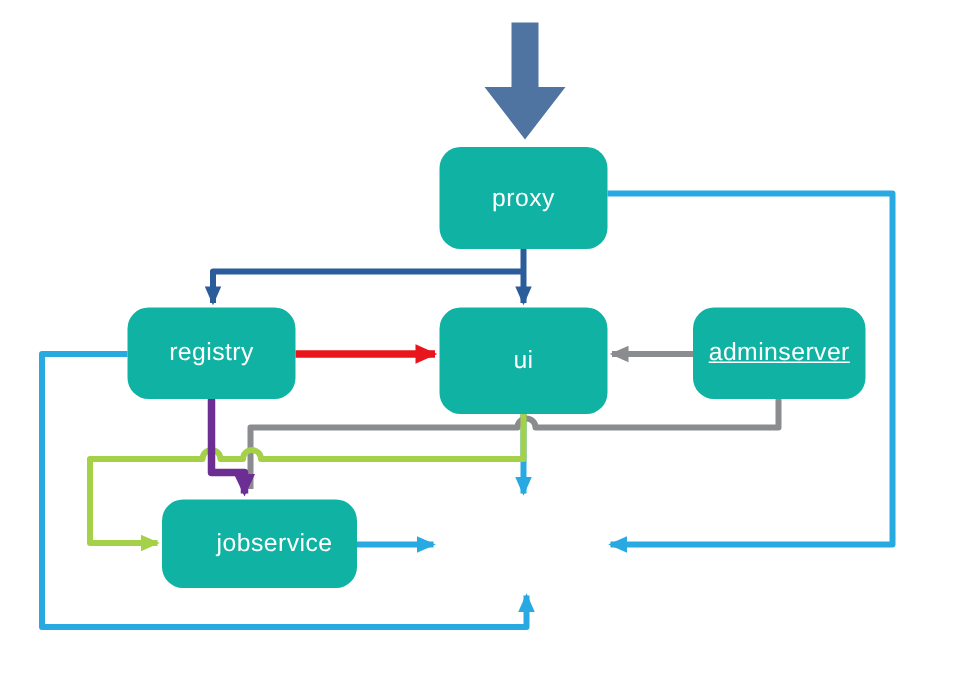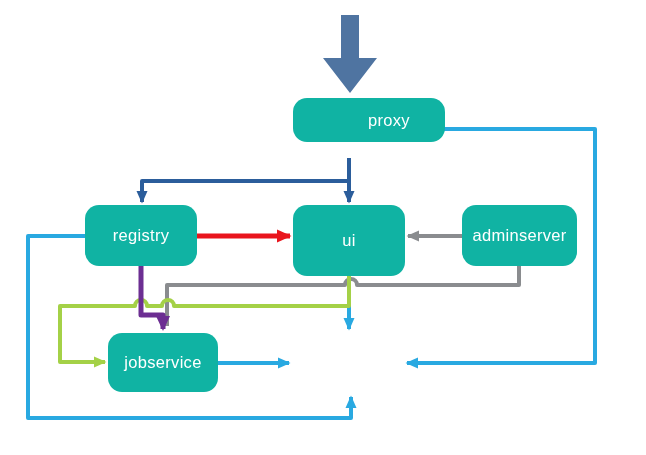--- a/index.html
+++ b/index.html
@@ -6,25 +6,25 @@
   .stage{
     position:relative;width:646px;height:455px;background:#ffffff;
     font-family:"Liberation Sans",sans-serif;overflow:hidden;
   }
   .stage svg{position:absolute;left:0;top:0;z-index:1;}
   .node{
     position:absolute;z-index:2;background:#10b3a3;border-radius:14px;
     display:flex;align-items:center;justify-content:center;
     color:#ffffff;font-size:16.5px;font-weight:500;letter-spacing:.3px;
   }
-  .node-proxy      {left:293px;top:98px; width:112px;height:44px;padding-left:40px;}
+  .node-proxy      {left:293px;top:98px; width:112px;height:68px;}
   .node-registry   {left:85px; top:205px;width:112px;height:61px;}
   .node-ui         {left:293px;top:205px;width:112px;height:71px;}
-  .node-adminserver{left:462px;top:205px;width:115px;height:61px;}
-  .node-jobservice {left:108px;top:333px;width:110px;height:59px;}
+  .node-adminserver{left:462px;top:205px;width:115px;height:61px;text-decoration:underline;}
+  .node-jobservice {left:108px;top:333px;width:110px;height:59px;padding-left:20px;}
   .node-log        {left:293px;top:333px;width:110px;height:59px;}
   .edge{fill:none;stroke-linejoin:round;stroke-linecap:butt;}
   .w4{stroke-width:4px;}
   .w5{stroke-width:5px;}
 </style>
 </head>
 <body>
 
 <div class="stage">
 

